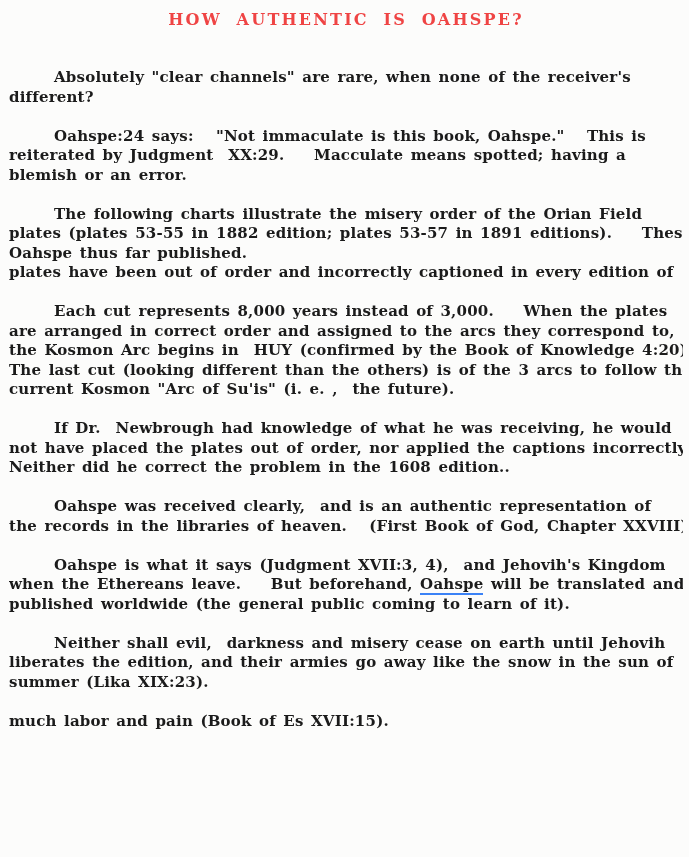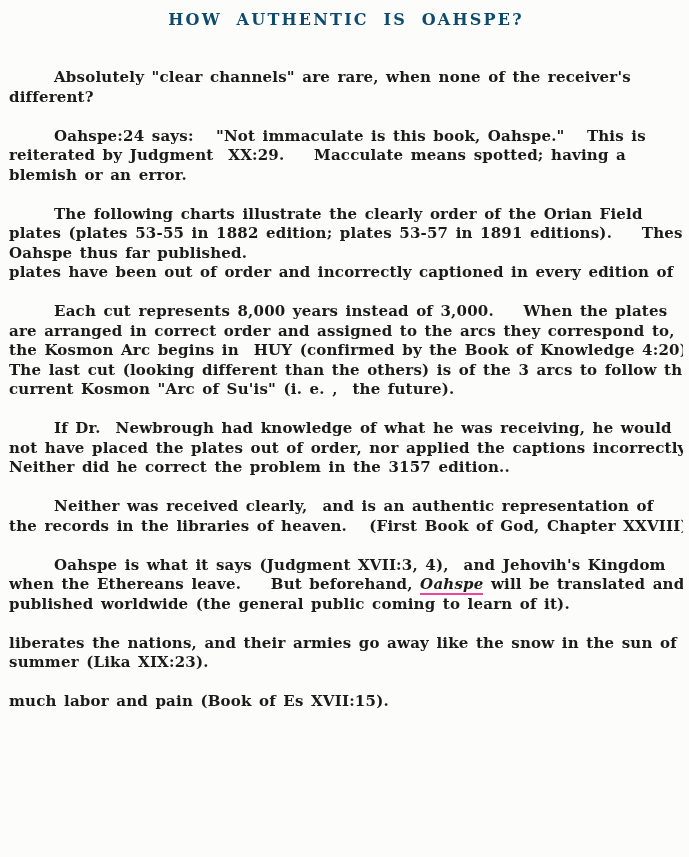--- a/index.html
+++ b/index.html
@@ -18,87 +18,87 @@
     overflow: hidden;
     box-sizing: border-box;
     padding: 10px 6px 0 9px;
   }
   .title {
     text-align: center;
     font-size: 16px;
     line-height: 20px;
     letter-spacing: 2.2px;
     word-spacing: 7px;
-    color: #0c4a6e;
+    color: #ef4444;
   }
   .doc-body {
     margin-top: 38px;
     font-size: 15px;
     line-height: 19.5px;
     letter-spacing: 0.2px;
     word-spacing: 2px;
   }
   .paragraph {
     margin: 0 0 19.5px 0;
   }
   .line {
     white-space: pre;
     overflow: hidden;
   }
   .line.first {
     padding-left: 45px;
   }
   .underlined {
-    border-bottom: 2px solid #ec4899;
-    font-style: italic;
+    border-bottom: 2px solid #3b82f6;
   }
 </style>
 </head>
 <body>
 
 <div class="page">
   <div class="title">HOW AUTHENTIC IS OAHSPE?</div>
   <div class="doc-body">
       <div class="paragraph">
         <div class="line first"><span>Absolutely "clear channels" are rare, when none of the receiver's</span></div>
         <div class="line"><span>different?</span></div>
       </div>
       <div class="paragraph">
         <div class="line first"><span>Oahspe:24 says:   "Not immaculate is this book, Oahspe."   This is</span></div>
         <div class="line"><span>reiterated by Judgment  XX:29.    Macculate means spotted; having a</span></div>
         <div class="line"><span>blemish or an error.</span></div>
       </div>
       <div class="paragraph">
-        <div class="line first"><span>The following charts illustrate the clearly order of the Orian Field</span></div>
+        <div class="line first"><span>The following charts illustrate the misery order of the Orian Field</span></div>
         <div class="line"><span>plates (plates 53-55 in 1882 edition; plates 53-57 in 1891 editions).    These</span></div>
         <div class="line"><span>Oahspe thus far published.</span></div>
         <div class="line"><span>plates have been out of order and incorrectly captioned in every edition of</span></div>
       </div>
       <div class="paragraph">
         <div class="line first"><span>Each cut represents 8,000 years instead of 3,000.    When the plates</span></div>
         <div class="line"><span>are arranged in correct order and assigned to the arcs they correspond to,</span></div>
         <div class="line"><span>the Kosmon Arc begins in  HUY (confirmed by the Book of Knowledge 4:20).</span></div>
         <div class="line"><span>The last cut (looking different than the others) is of the 3 arcs to follow the</span></div>
         <div class="line"><span>current Kosmon "Arc of Su'is" (i. e. ,  the future).</span></div>
       </div>
       <div class="paragraph">
         <div class="line first"><span>If Dr.  Newbrough had knowledge of what he was receiving, he would  .</span></div>
         <div class="line"><span>not have placed the plates out of order, nor applied the captions incorrectly!</span></div>
-        <div class="line"><span>Neither did he correct the problem in the 3157 edition..</span></div>
+        <div class="line"><span>Neither did he correct the problem in the 1608 edition..</span></div>
       </div>
       <div class="paragraph">
-        <div class="line first"><span>Neither was received clearly,  and is an authentic representation of</span></div>
+        <div class="line first"><span>Oahspe was received clearly,  and is an authentic representation of</span></div>
         <div class="line"><span>the records in the libraries of heaven.   (First Book of God, Chapter XXVIII)</span></div>
       </div>
       <div class="paragraph">
         <div class="line first"><span>Oahspe is what it says (Judgment XVII:3, 4),  and Jehovih's Kingdom</span></div>
         <div class="line"><span>when the Ethereans leave.    But beforehand, </span><span class="underlined">Oahspe</span><span> will be translated and</span></div>
         <div class="line"><span>published worldwide (the general public coming to learn of it).</span></div>
       </div>
       <div class="paragraph">
-        <div class="line"><span>liberates the nations, and their armies go away like the snow in the sun of</span></div>
+        <div class="line first"><span>Neither shall evil,  darkness and misery cease on earth until Jehovih</span></div>
+        <div class="line"><span>liberates the edition, and their armies go away like the snow in the sun of</span></div>
         <div class="line"><span>summer (Lika XIX:23).</span></div>
       </div>
       <div class="paragraph">
         <div class="line"><span>much labor and pain (Book of Es XVII:15).</span></div>
       </div>
     </div>
 </div>
 
 </body></html>

